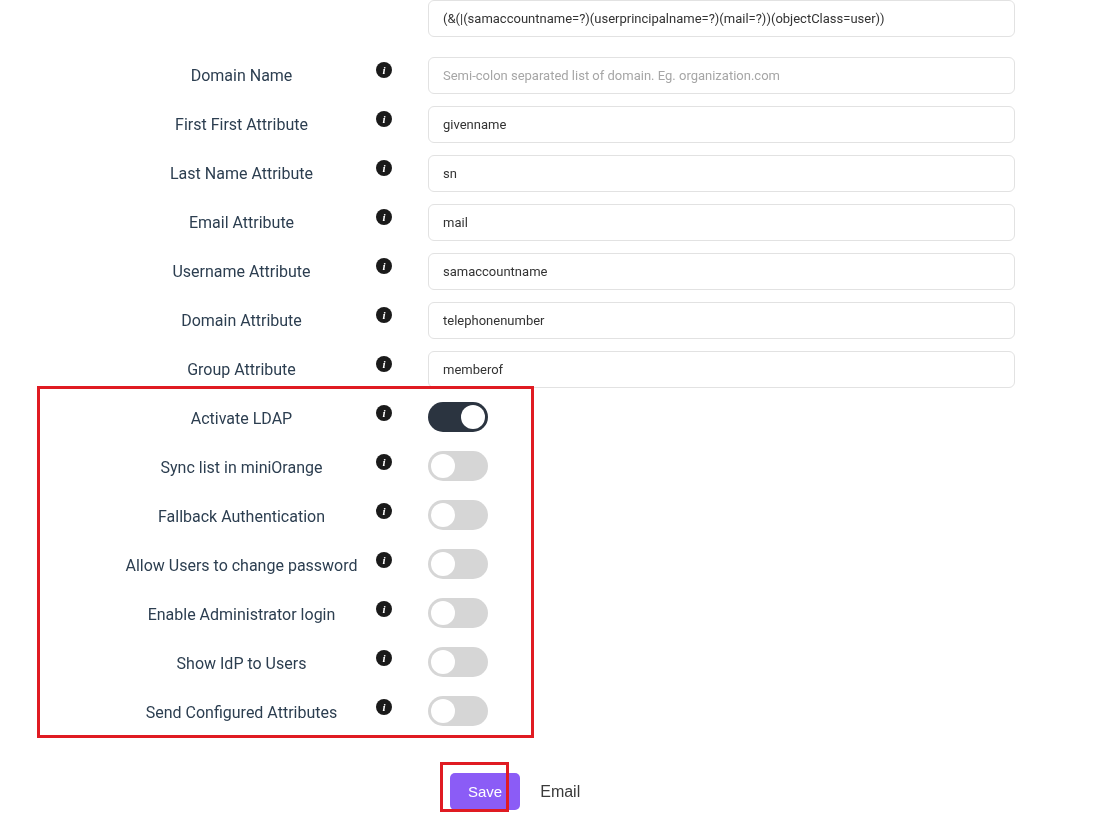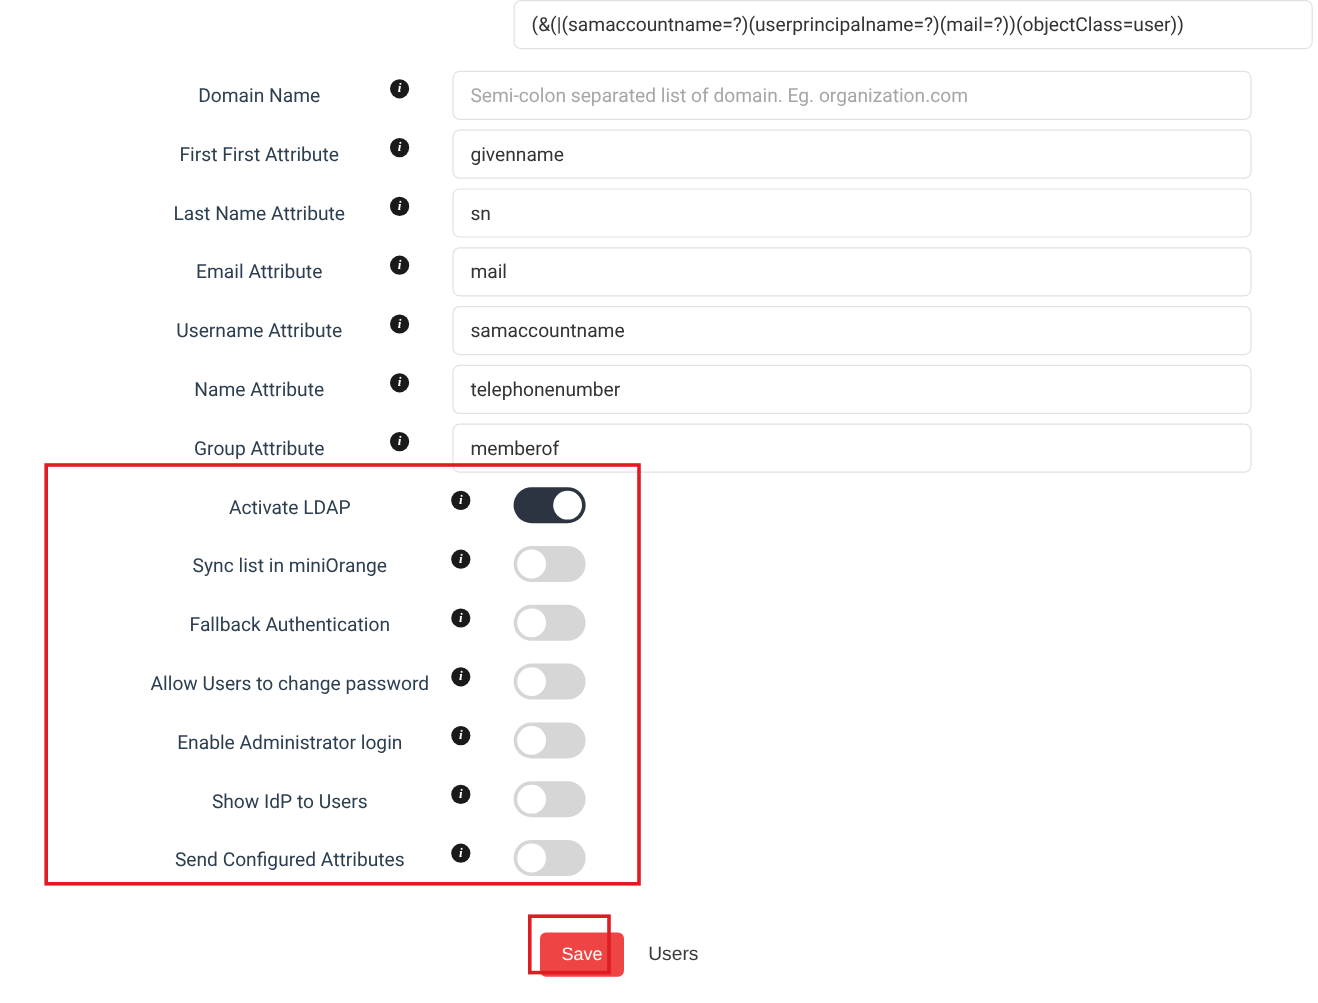--- a/index.html
+++ b/index.html
@@ -47,25 +47,25 @@
     font-style: italic;
     font-family: Georgia, serif;
     position: absolute;
     top: -4px;
     right: 36px;
   }
   .input-area {
     flex: 1;
   }
   .text-input {
-    width: 666px;
+    width: 587px;
     padding: 10px 14px;
     border: 1px solid #e2e2e2;
     border-radius: 6px;
-    font-size: 16px;
+    font-size: 13px;
     color: #333;
     outline: none;
     font-family: inherit;
   }
   .text-input::placeholder {
     color: #a6a6a6;
   }
   .toggle-switch {
     position: relative;
     width: 60px;
@@ -114,21 +114,21 @@
     height: 50px;
   }
   .actions-row {
     display: flex;
     align-items: center;
     gap: 20px;
     margin-top: 36px;
     margin-left: 395px;
   }
   .btn-save {
-    background: #ef4444;
+    background: #8b5cf6;
     color: #fff;
     border: none;
     padding: 10px 18px;
     border-radius: 5px;
     font-size: 15px;
     cursor: pointer;
   }
   .btn-cancel {
     background: transparent;
     border: none;
@@ -191,21 +191,21 @@
       <span class="label-text">Username Attribute</span>
       <span class="info-icon">i</span>
     </div>
     <div class="input-area">
       <input class="text-input" type="text" value="samaccountname" style="">
     </div>
   </div>
 
   <div class="form-row">
     <div class="label-area">
-      <span class="label-text">Name Attribute</span>
+      <span class="label-text">Domain Attribute</span>
       <span class="info-icon">i</span>
     </div>
     <div class="input-area">
       <input class="text-input" type="text" value="telephonenumber" style="">
     </div>
   </div>
 
   <div class="form-row">
     <div class="label-area">
       <span class="label-text">Group Attribute</span>
@@ -281,19 +281,19 @@
       <span class="label-text">Send Configured Attributes</span>
       <span class="info-icon">i</span>
     </div>
     <div class="input-area">
       <div class="toggle-switch"><div class="toggle-knob"></div></div>
     </div>
   </div>
 
   <div class="actions-row">
     <button class="btn-save">Save</button>
-    <button class="btn-cancel">Users</button>
+    <button class="btn-cancel">Email</button>
   </div>
 
 </div>
 
 <div class="highlight-box highlight-toggles"></div>
 <div class="highlight-box highlight-save"></div>
 
 </body></html>

